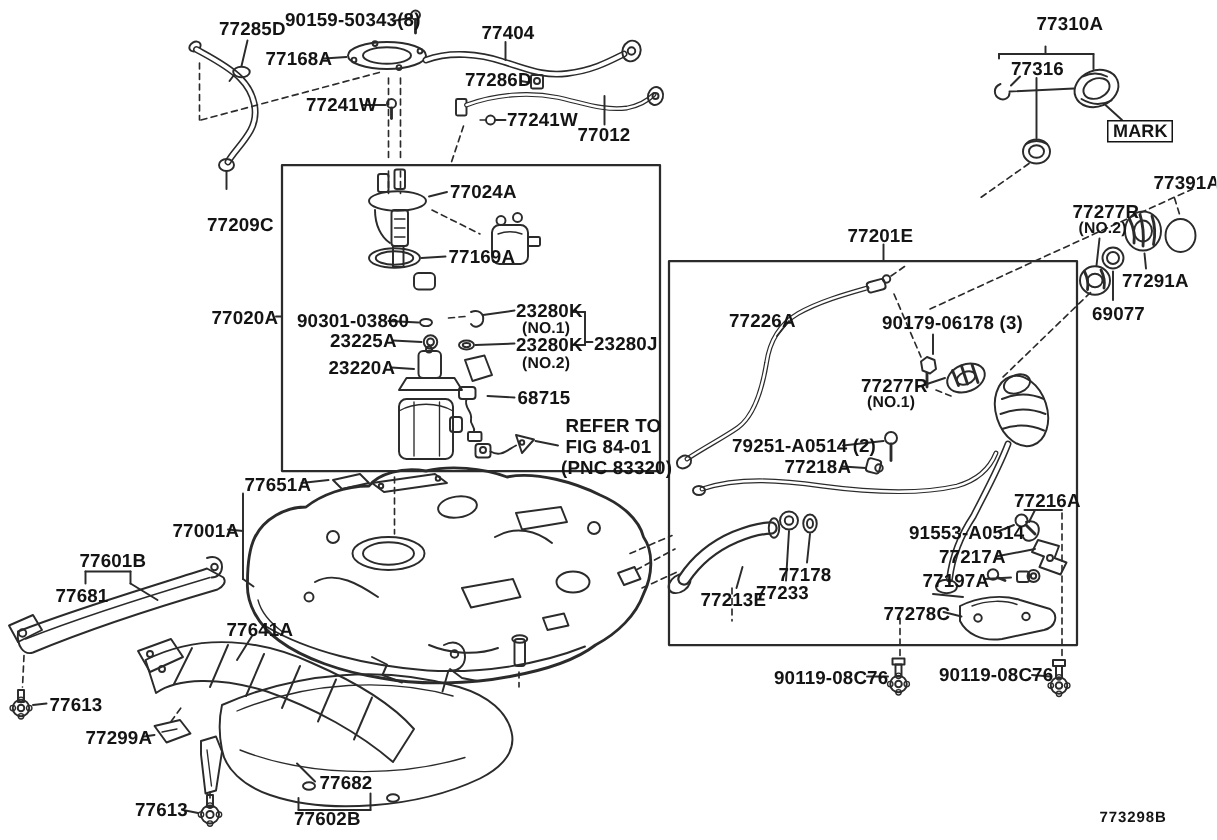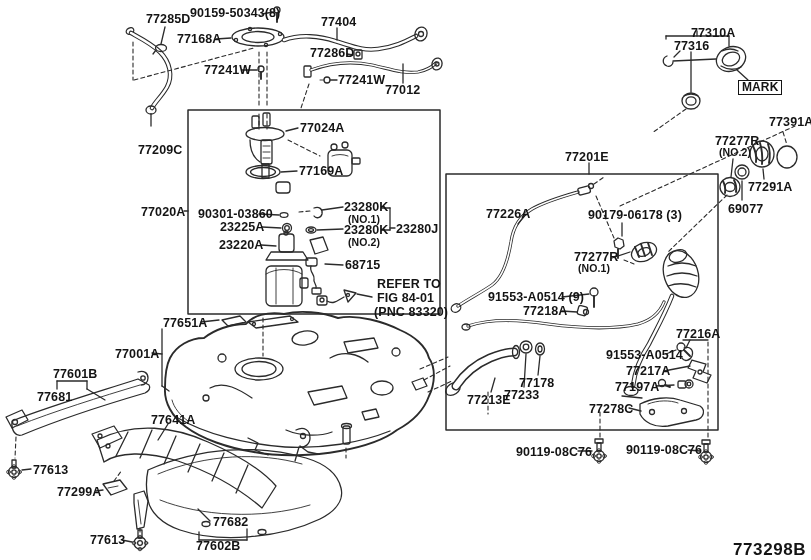--- a/index.html
+++ b/index.html
@@ -15,21 +15,21 @@
   #art .t8-out{stroke-width:9;}
   #art .t8-in{stroke:#ffffff;stroke-width:6;}
   #art .dash{stroke-dasharray:4 3;stroke-width:1.1;}
   #art .thin{stroke-width:0.9;}
   #art .thick{stroke-width:1.9;}
   #art .box{stroke-width:1.5;}
   .lbl{position:absolute;font-size:12.5px;font-weight:bold;color:#141414;
        white-space:nowrap;letter-spacing:0.1px;line-height:1;}
   .lbl-sm{font-size:10.5px;}
   .mark-box{border:1.6px solid #141414;padding:0px 3px 1px 3px;font-size:12px;}
-  .code{font-size:17px;letter-spacing:0.6px;}
+  .code{font-size:10px;letter-spacing:0.6px;}
 </style>
 </head>
 <body>
 
 <div id="stage">
 
 <svg id="art" width="811" height="560" viewBox="0 0 811 560">
 
   <g>
     <rect class="box" x="188" y="110" width="252" height="204"></rect>
@@ -406,35 +406,35 @@
   <div class="lbl" style="left:146px;top:13px">77285D</div>
   <div class="lbl" style="left:190px;top:7px">90159-50343(8)</div>
   <div class="lbl" style="left:321px;top:16px">77404</div>
   <div class="lbl" style="left:177px;top:33px">77168A</div>
   <div class="lbl" style="left:310px;top:47px">77286D</div>
   <div class="lbl" style="left:204px;top:64px">77241W</div>
   <div class="lbl" style="left:338px;top:74px">77241W</div>
   <div class="lbl" style="left:385px;top:84px">77012</div>
   <div class="lbl" style="left:138px;top:144px">77209C</div>
 
-  <div class="lbl" style="left:691px;top:27px">77310A</div>
+  <div class="lbl" style="left:691px;top:10px">77310A</div>
   <div class="lbl" style="left:674px;top:40px">77316</div>
   <div class="lbl mark-box" style="left:738px;top:80px">MARK</div>
   <div class="lbl" style="left:769px;top:116px">77391A</div>
   <div class="lbl" style="left:715px;top:135px">77277R</div>
   <div class="lbl lbl-sm" style="left:719px;top:147px">(NO.2)</div>
   <div class="lbl" style="left:748px;top:181px">77291A</div>
   <div class="lbl" style="left:728px;top:203px">69077</div>
 
   <div class="lbl" style="left:565px;top:151px">77201E</div>
   <div class="lbl" style="left:486px;top:208px">77226A</div>
   <div class="lbl" style="left:588px;top:209px">90179-06178 (3)</div>
   <div class="lbl" style="left:574px;top:251px">77277R</div>
   <div class="lbl lbl-sm" style="left:578px;top:263px">(NO.1)</div>
-  <div class="lbl" style="left:488px;top:291px">91553-A0514 (9)</div>
+  <div class="lbl" style="left:488px;top:291px">79251-A0514 (2)</div>
   <div class="lbl" style="left:523px;top:305px">77218A</div>
   <div class="lbl" style="left:606px;top:349px">91553-A0514</div>
   <div class="lbl" style="left:626px;top:365px">77217A</div>
   <div class="lbl" style="left:615px;top:381px">77197A</div>
   <div class="lbl" style="left:589px;top:403px">77278C</div>
   <div class="lbl" style="left:676px;top:328px">77216A</div>
   <div class="lbl" style="left:519px;top:377px">77178</div>
   <div class="lbl" style="left:504px;top:389px">77233</div>
   <div class="lbl" style="left:467px;top:394px">77213E</div>
   <div class="lbl" style="left:516px;top:446px">90119-08C76</div>

